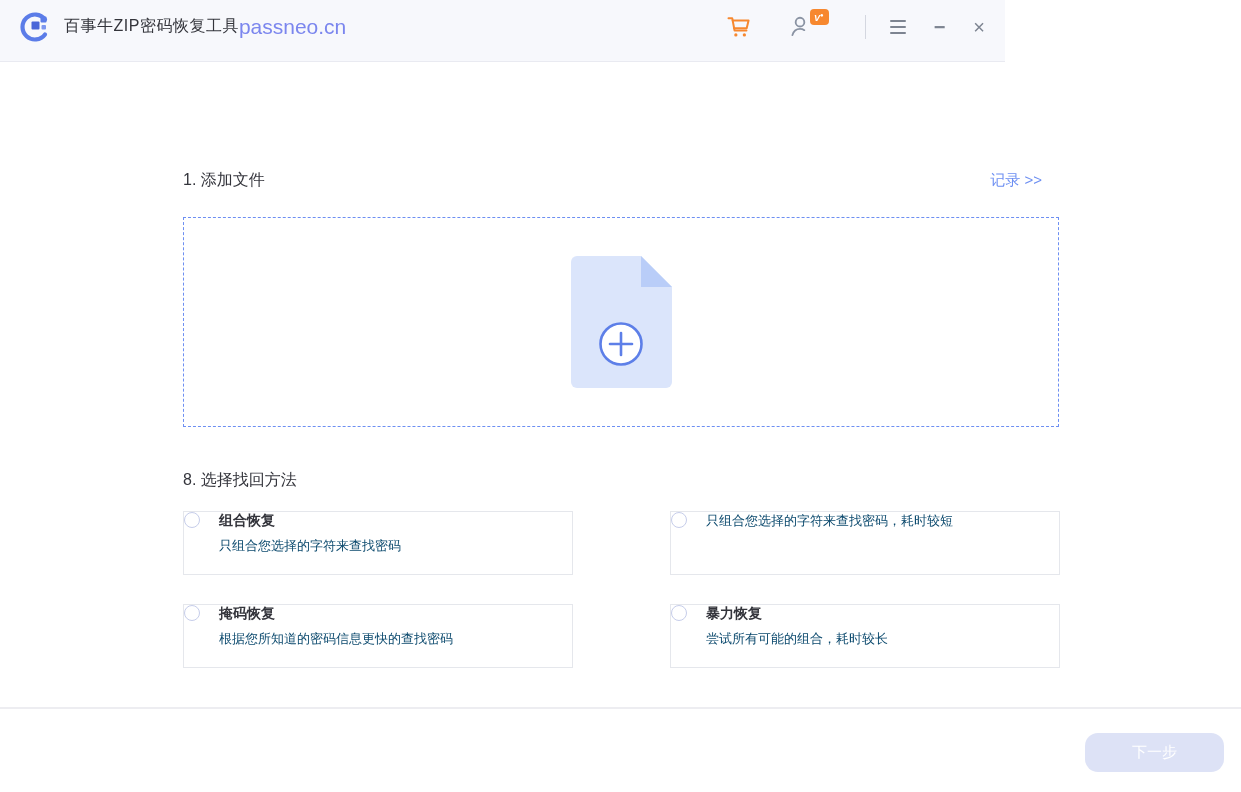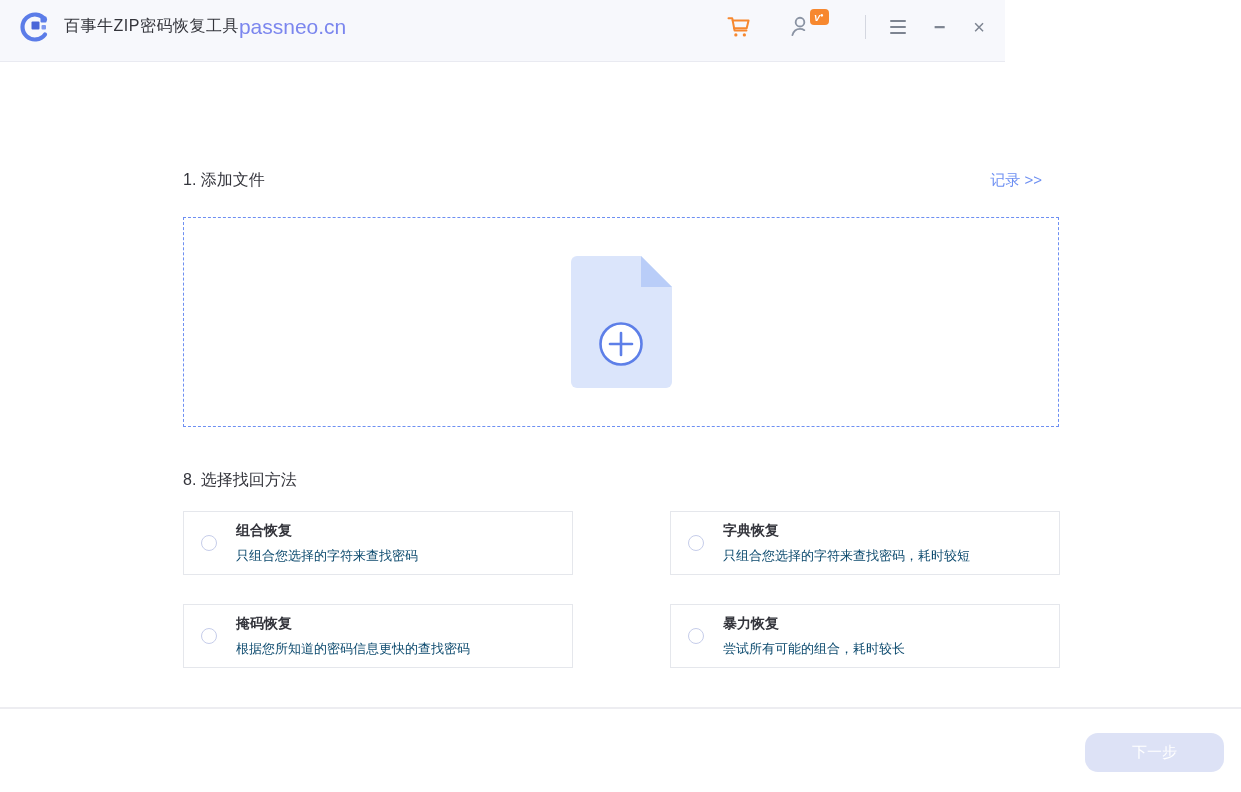--- a/index.html
+++ b/index.html
@@ -55,21 +55,21 @@
   }
 
   
   .section2-title { position:absolute; left:183px; top:470px; font-size:16px; color:#34353c; }
   .methods {
     position:absolute; left:183px; top:511px; width:877px;
     display:grid; grid-template-columns:390px 390px; column-gap:97px; row-gap:29px;
   }
   .method-card {
     height:64px; background:#fff; border:1px solid #e5e7ec;
-    display:flex; align-items:center; padding-left:17px; cursor:pointer;
+    display:flex; align-items:flex-start; cursor:pointer;
   }
   .radio {
     width:16px; height:16px; border:1.5px solid #c6cdea; border-radius:50%;
     background:#fff; flex:0 0 auto;
   }
   .method-text { margin-left:19px; }
   .method-title { font-size:14px; font-weight:bold; color:#33343b; margin-bottom:7px; }
   .method-desc { font-size:13px; color:#0c4a6e; }
 
   
@@ -142,21 +142,20 @@
   <div class="method-card">
     <span class="radio"></span>
     <span class="method-text">
       <div class="method-title">组合恢复</div>
       <div class="method-desc">只组合您选择的字符来查找密码</div>
     </span>
   </div>
   <div class="method-card">
     <span class="radio"></span>
     <span class="method-text">
-      <div class="method-title">字典恢复</div>
       <div class="method-desc">只组合您选择的字符来查找密码，耗时较短</div>
     </span>
   </div>
   <div class="method-card">
     <span class="radio"></span>
     <span class="method-text">
       <div class="method-title">掩码恢复</div>
       <div class="method-desc">根据您所知道的密码信息更快的查找密码</div>
     </span>
   </div>

